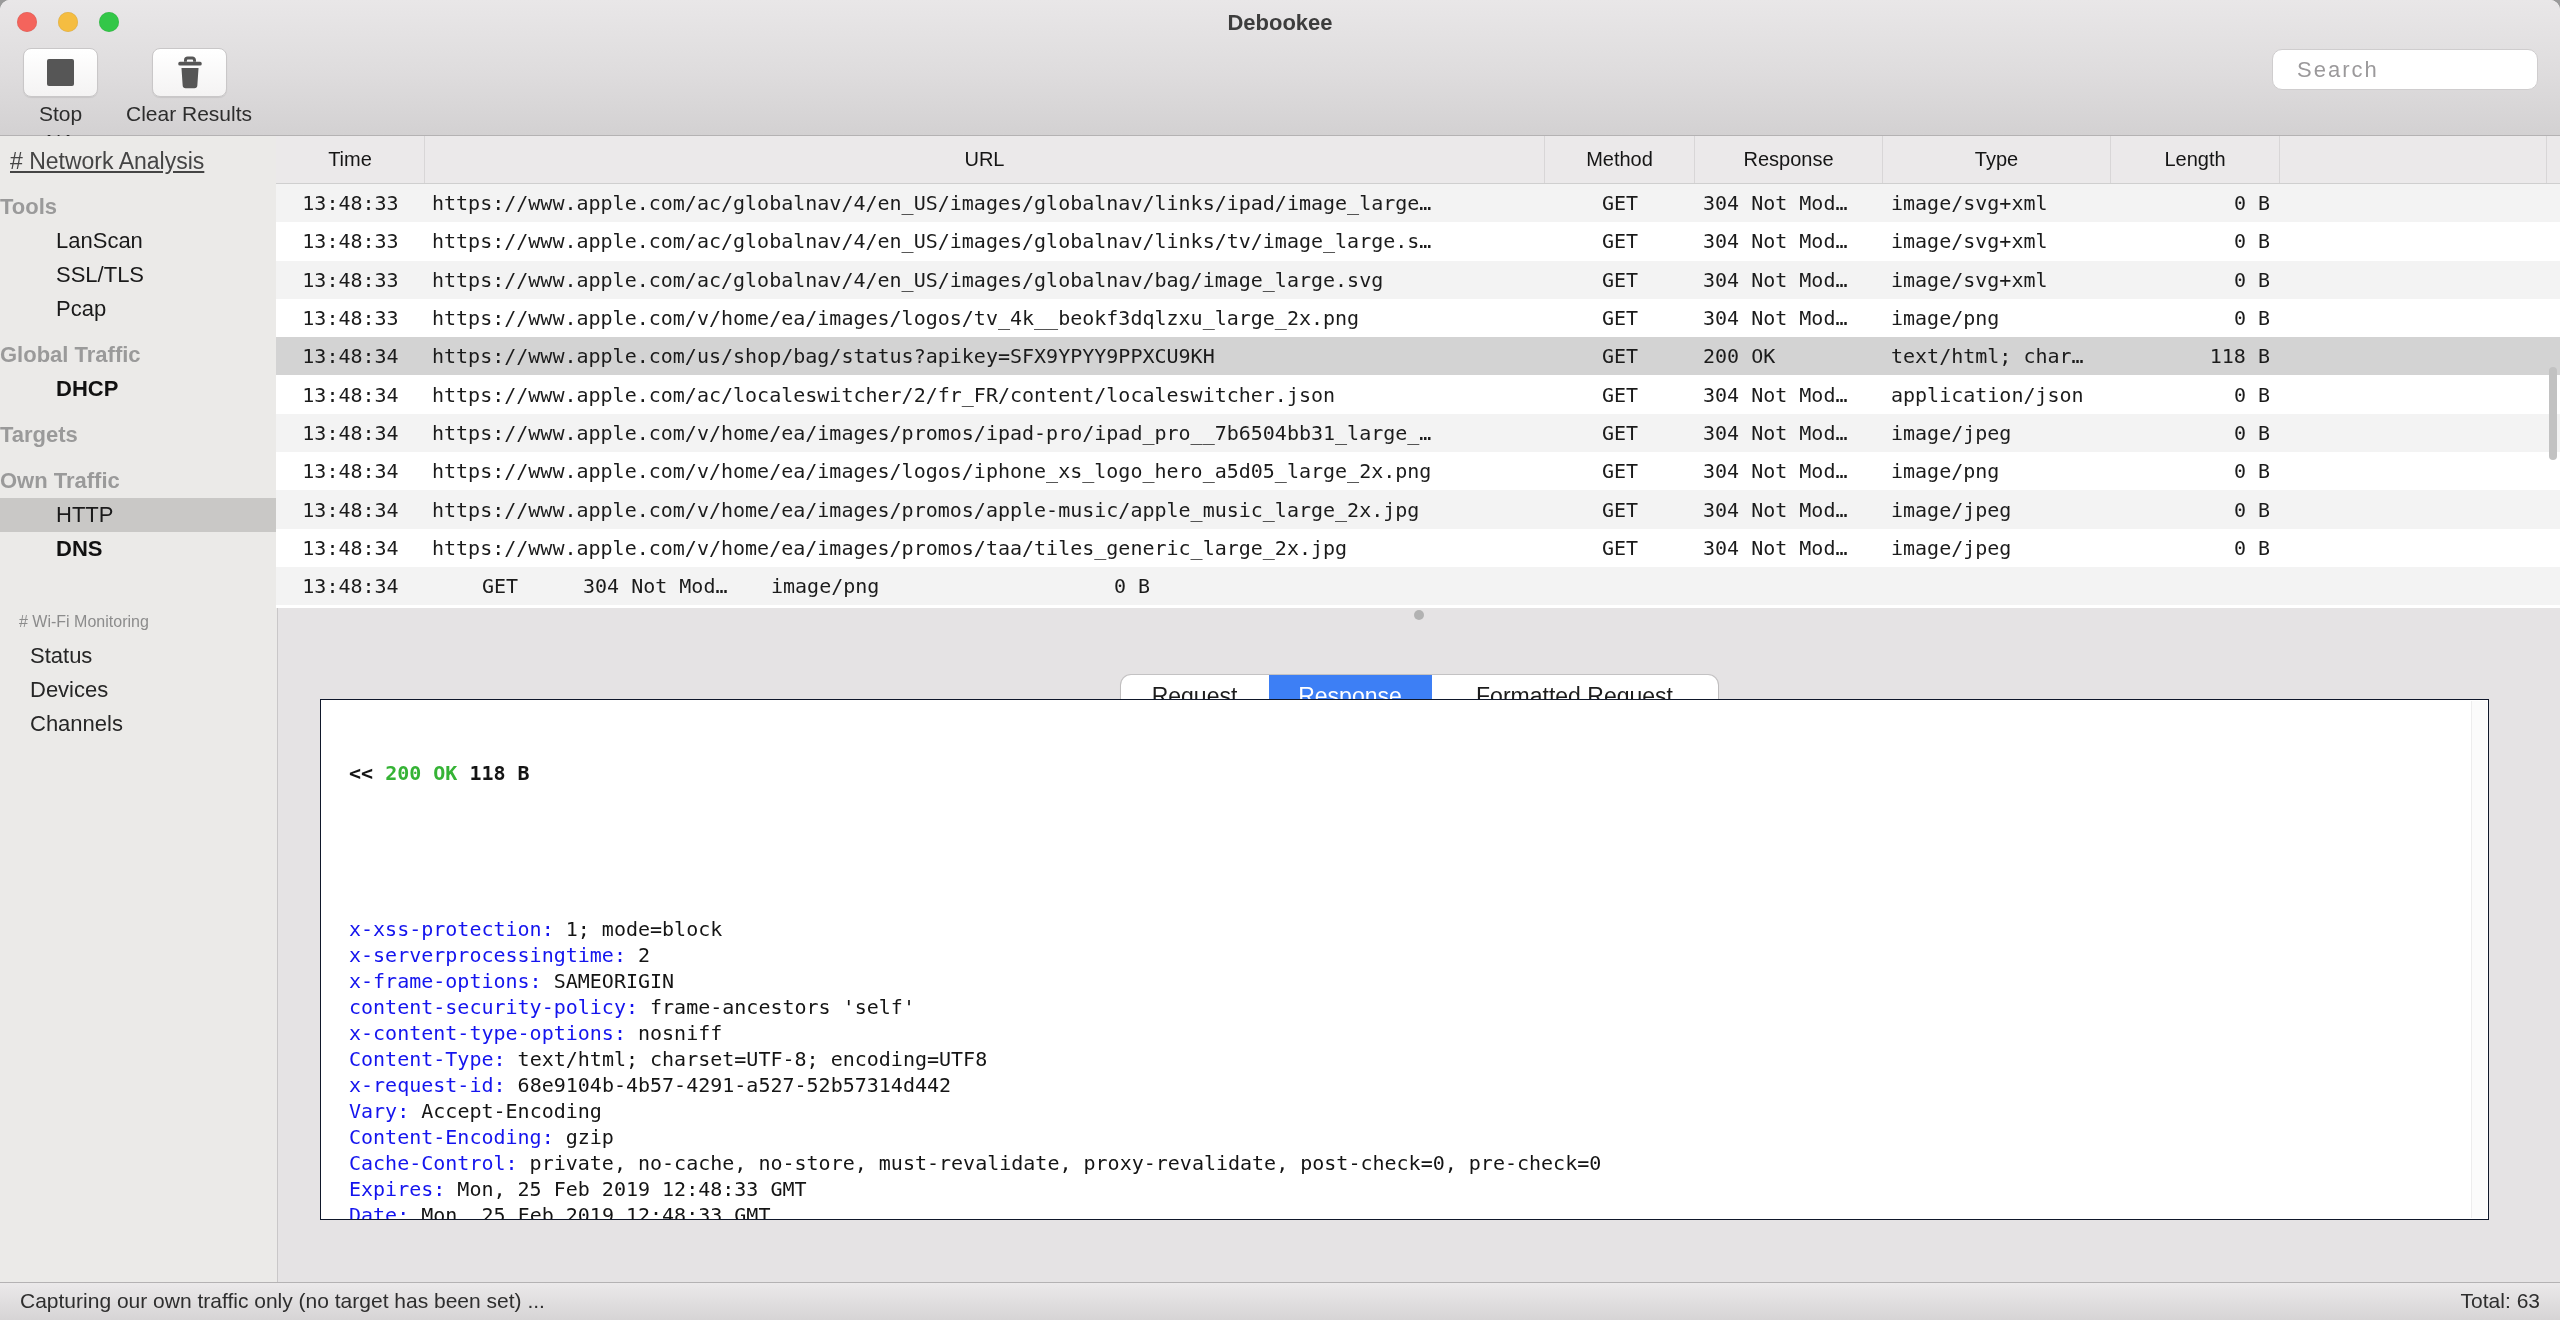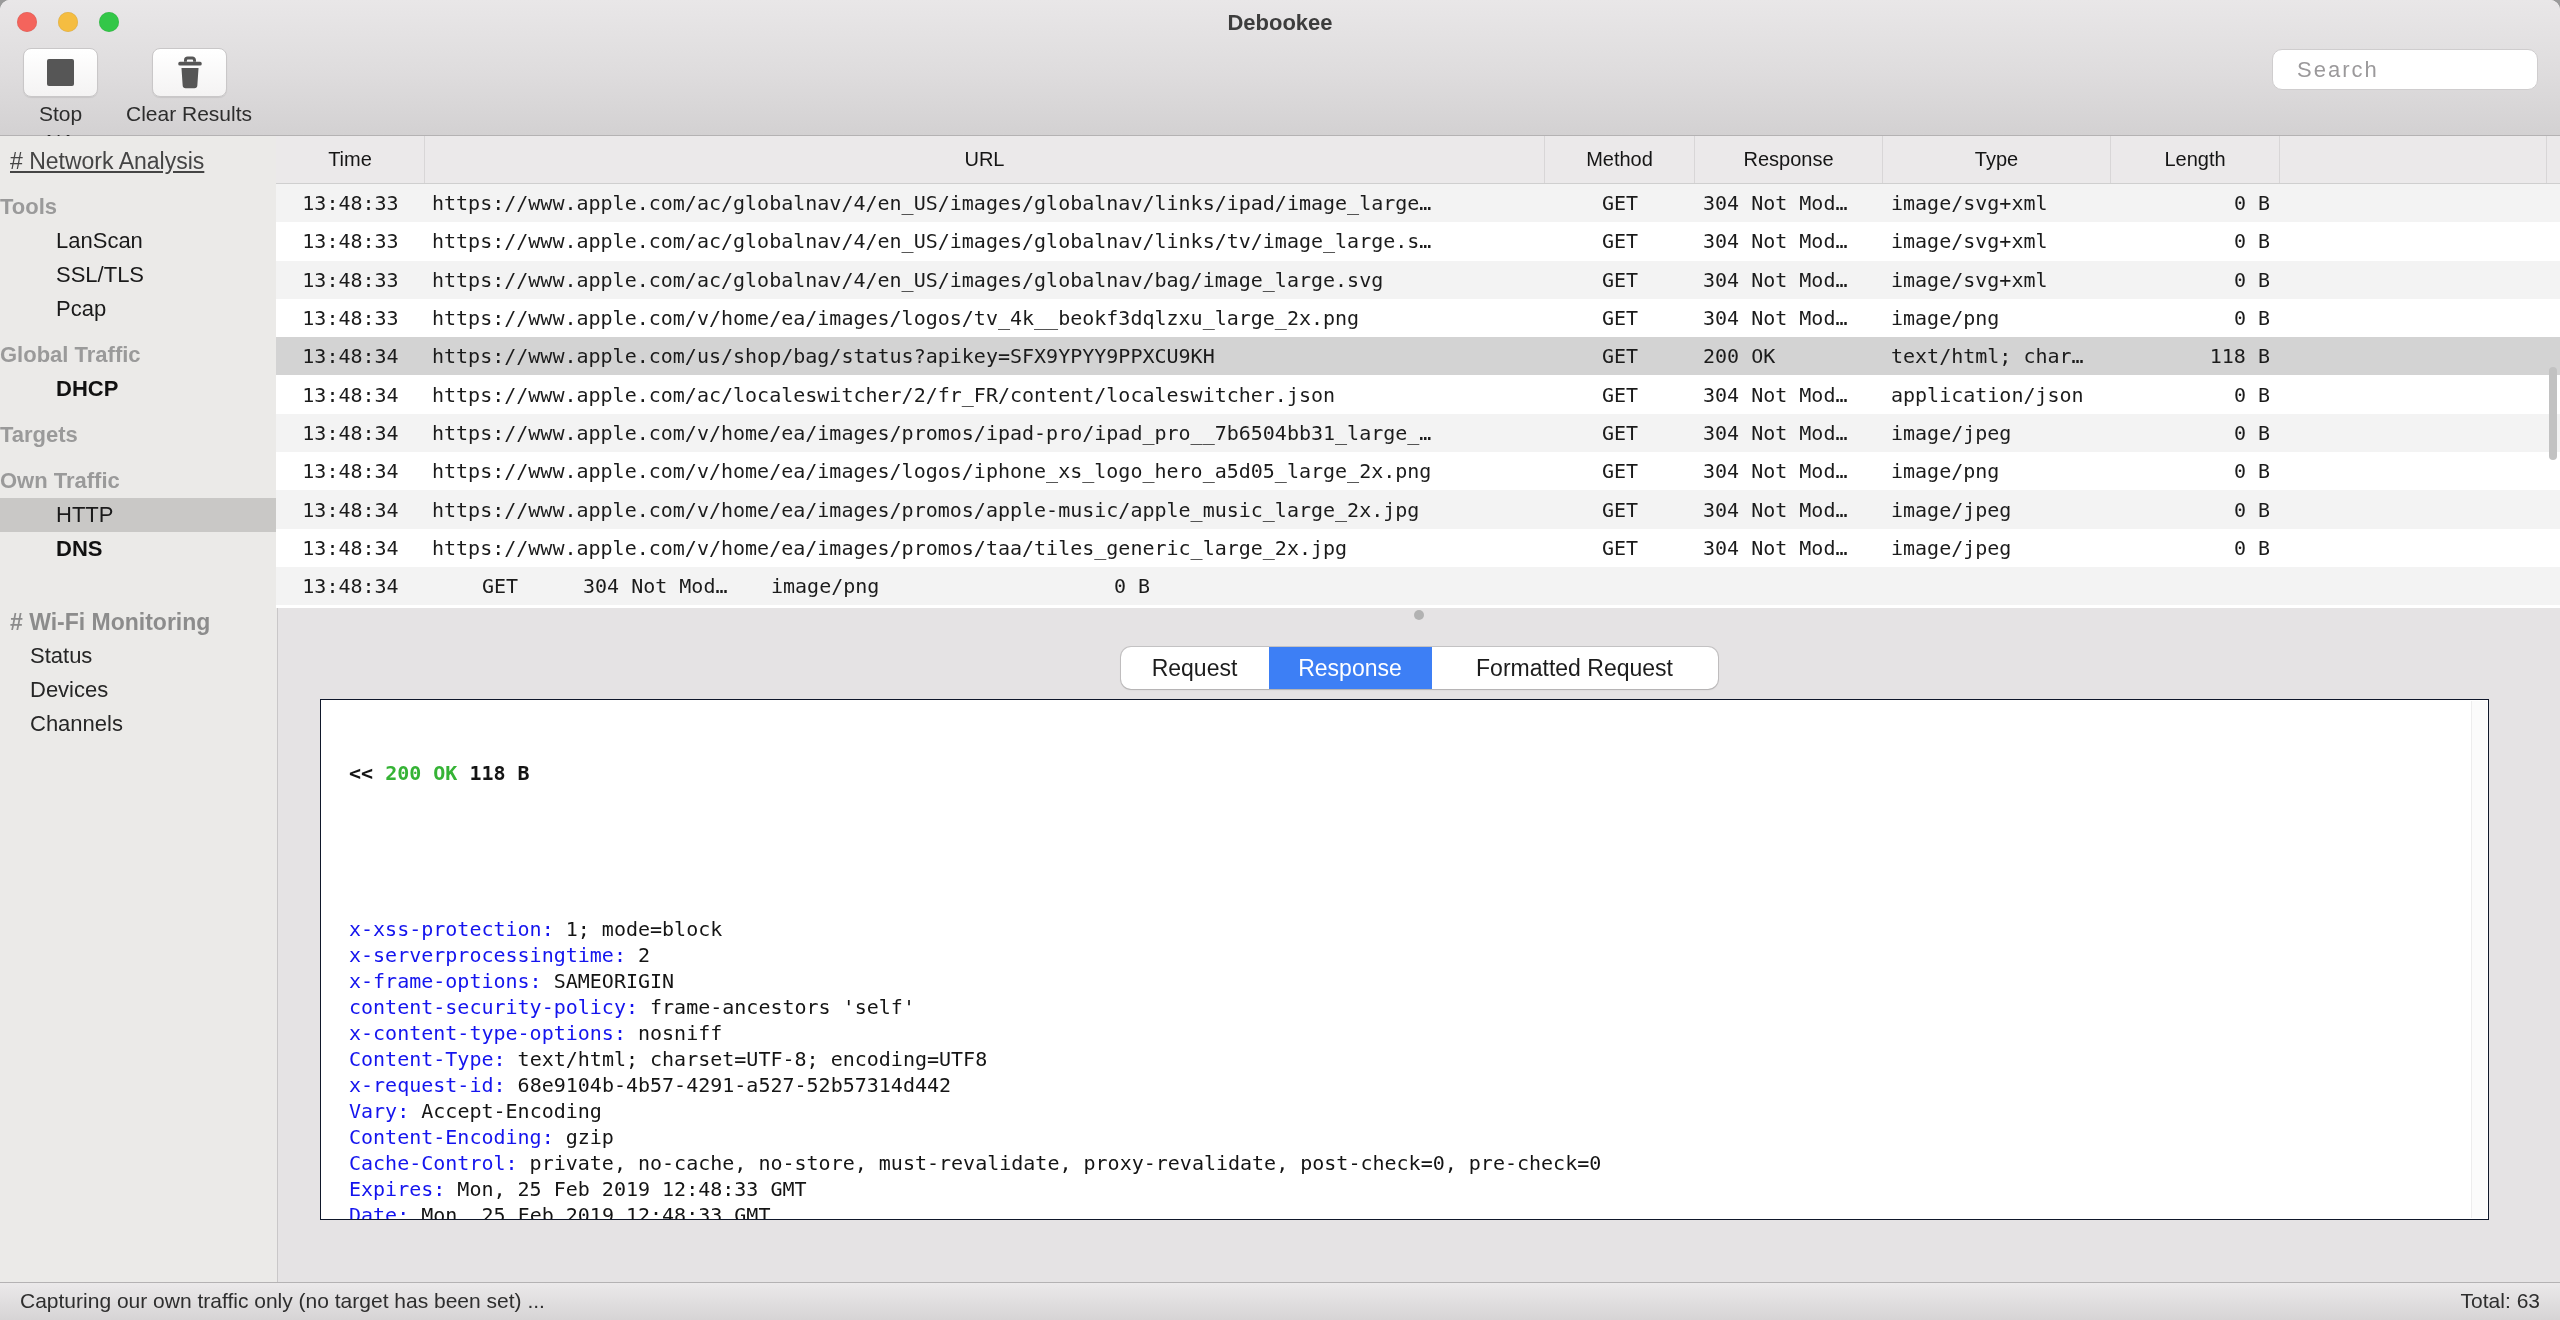--- a/index.html
+++ b/index.html
@@ -34,21 +34,21 @@
   .search input{border:none;outline:none;flex:1;font-size:22px;color:#333;background:transparent;
                 font-family:"Liberation Sans",sans-serif;}
   .search input::placeholder{color:#9b999b;letter-spacing:2px;}
 
   
   .sidebar{position:absolute;left:0;top:136px;width:278px;bottom:37px;background:#ebeae8;
            border-right:1px solid #c9c7c8;box-sizing:border-box;padding-top:8px;font-size:22px;}
   .sb-row{height:34px;line-height:34px;white-space:nowrap;}
   .sb-row.selected{background:#c9c8c6;}
   .t-section{padding-left:10px;color:#454545;font-size:23px;text-decoration:underline;}
-  .t-section-dim{padding-left:10px;color:#8c8c8c;font-size:23px;margin-top:39px;font-weight:bold;}
+  .t-section-dim{padding-left:19px;color:#8c8c8c;font-size:16px;margin-top:39px;}
   .t-group{color:#9a9a9a;font-weight:bold;margin-top:12px;}
   .t-item{padding-left:56px;color:#1a1a1a;}
   .t-item-bold{padding-left:56px;color:#111;font-weight:bold;}
   .t-wifi-item{padding-left:30px;color:#262626;}
 
   
   .table{position:absolute;left:276px;top:136px;right:0;height:472px;background:#ffffff;overflow:hidden;}
   .thead{display:flex;height:47px;background:#ebe9ea;border-bottom:1px solid #cfcfcf;
          font-size:20px;color:#151515;}
   .thcell{display:flex;align-items:center;justify-content:center;box-sizing:border-box;
@@ -75,21 +75,21 @@
   .cell.c-length{text-align:right;padding-right:10px;}
   .vscroll-thumb{position:absolute;right:3px;top:231px;width:8px;height:93px;border-radius:4px;
                  background:#c2c2c2;}
 
   
   .pane{position:absolute;left:278px;top:608px;right:0;bottom:37px;background:#e5e3e4;}
   .split-dot{position:absolute;top:2px;left:50%;transform:translateX(-50%);
              width:10px;height:10px;border-radius:50%;background:#b2b2b2;}
   .segwrap{position:absolute;top:39px;left:0;right:0;display:flex;justify-content:center;}
   .segctl{display:flex;border-radius:10px;overflow:hidden;background:#ffffff;
-          box-shadow:0 0 0 1px rgba(0,0,0,.14),0 1px 2px rgba(0,0,0,.10);}
+          box-shadow:0 0 0 1px rgba(0,0,0,.14),0 1px 2px rgba(0,0,0,.10);margin-top:28px;}
   .seg{height:42px;line-height:42px;text-align:center;font-size:23px;color:#1c1c1c;box-sizing:border-box;}
   .seg:nth-child(1){width:148px;}
   .seg:nth-child(2){width:163px;}
   .seg:nth-child(3){width:286px;}
   .seg.active{background:#3d7ff5;color:#ffffff;}
 
   .detail{position:absolute;left:42px;top:91px;width:2169px;height:521px;background:#ffffff;
           border:1px solid #0f172a;box-sizing:border-box;
           font-family:"DejaVu Sans Mono",monospace;font-size:20px;line-height:26px;
           padding:8px 20px 0 28px;white-space:pre;overflow:hidden;color:#141414;}

